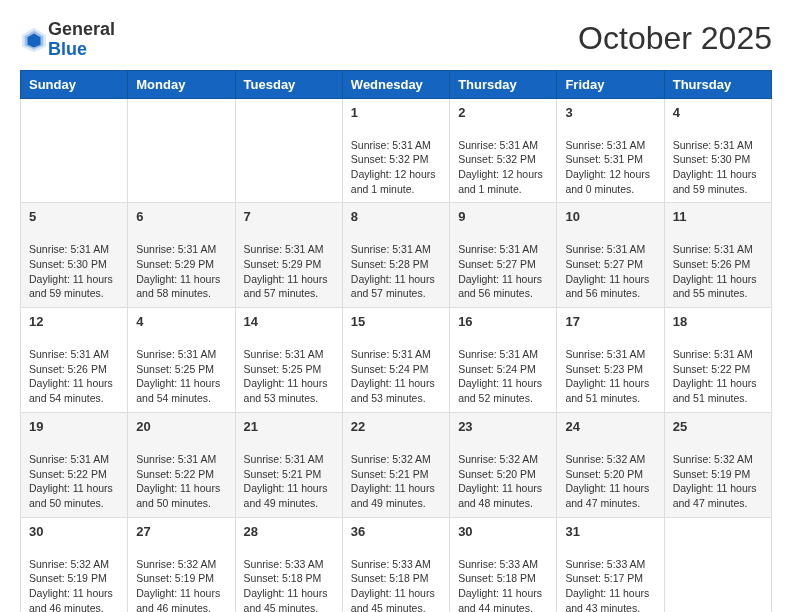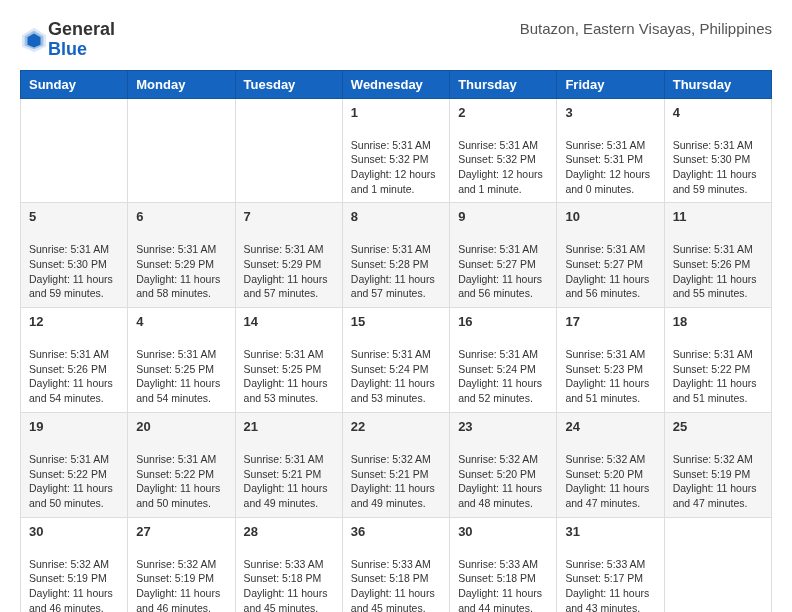--- a/index.html
+++ b/index.html
@@ -96,21 +96,21 @@
       <polygon points="15,2 28,10 28,22 15,28 2,22 2,10" fill="#1565c0" opacity="0.15"></polygon>
       <polygon points="15,5 25,11 25,21 15,25 5,21 5,11" fill="#1565c0" opacity="0.3"></polygon>
       <polygon points="15,8 22,12 22,20 15,23 8,20 8,12" fill="#1565c0"></polygon>
     </svg>
     <div class="logo-text">
       <div><span class="logo-general">General</span></div>
       <div><span class="logo-blue">Blue</span></div>
     </div>
   </div>
   <div class="title-area">
-    <div class="location-title">Butazon, Eastern Visayas, Philippines</div>
+    <div class="month-title">October 2025</div>
   </div>
 </div>
 
 <table class="calendar">
   <thead>
     <tr>
     <th>Sunday</th>
         <th>Monday</th>
         <th>Tuesday</th>
         <th>Wednesday</th>

